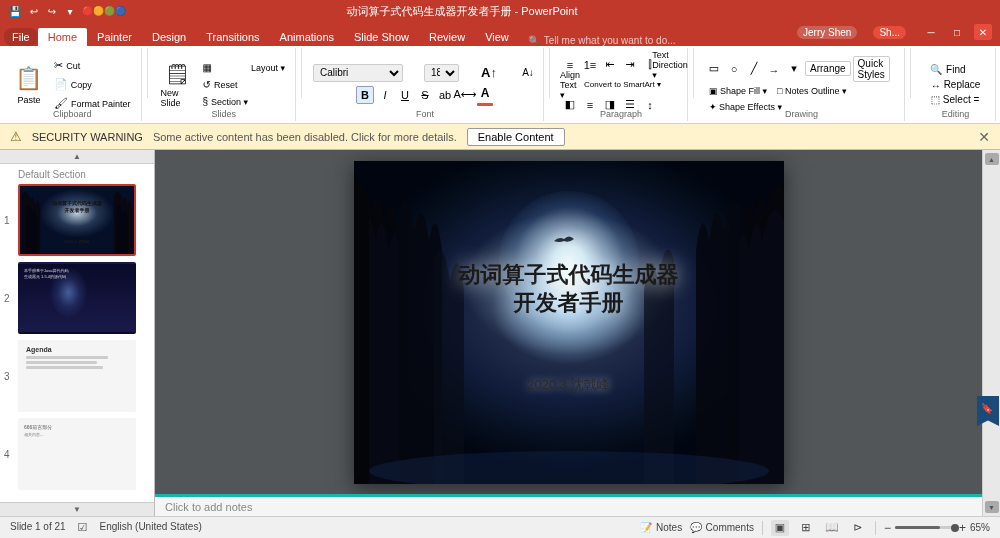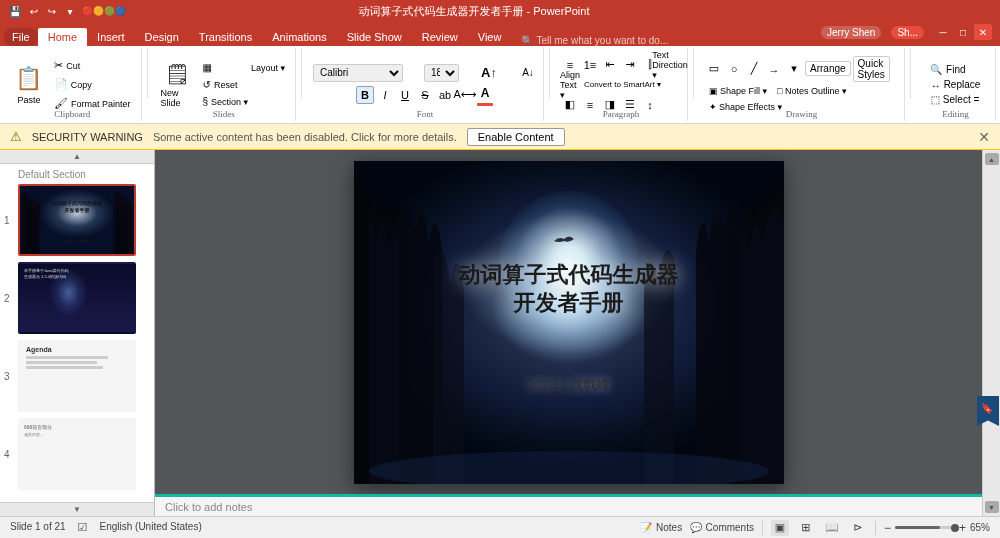--- a/index.html
+++ b/index.html
@@ -2,35 +2,35 @@
 <html><head>
   <meta charset="utf-8">
   <style>
     * { margin: 0; padding: 0; box-sizing: border-box; }
     body { font-family: 'Segoe UI', Arial, sans-serif; font-size: 11px; background: #f0f0f0; overflow: hidden; width: 1000px; height: 538px; }
 
     
     .title-bar { height: 22px; background: #c0392b; display: flex; align-items: center; justify-content: space-between; padding: 0 8px; color: white; font-size: 11px; }
     .title-bar-left { display: flex; align-items: center; gap: 4px; }
     .title-bar-center { flex: 1; text-align: center; font-size: 11px; }
-    .title-bar-right { display: flex; align-items: center; gap: 2px; margin-top: 42px; }
+    .title-bar-right { display: flex; align-items: center; gap: 8px; margin-top: 42px; }
     .title-btn { width: 18px; height: 16px; display: flex; align-items: center; justify-content: center; font-size: 10px; cursor: pointer; border-radius: 2px; }
     .title-btn.close { background: #e74c3c; }
     .quick-access { display: flex; align-items: center; gap: 2px; }
     .qa-btn { width: 16px; height: 16px; display: flex; align-items: center; justify-content: center; color: white; font-size: 10px; cursor: pointer; }
 
     
     .ribbon-tabs { height: 24px; background: #c0392b; display: flex; align-items: flex-end; padding-left: 4px; }
     .ribbon-tab { padding: 3px 10px; font-size: 11px; color: white; cursor: pointer; border-radius: 2px 2px 0 0; }
     .ribbon-tab.active { background: white; color: #c0392b; font-weight: 500; }
 
     
     .ribbon { height: 78px; background: white; border-bottom: 1px solid #d0d0d0; display: flex; align-items: stretch; padding: 2px 4px; gap: 2px; overflow: hidden; }
     .ribbon-group { display: flex; flex-direction: column; align-items: center; border-right: 1px solid #e0e0e0; padding: 2px 6px; min-width: 50px; position: relative; }
-    .ribbon-group-label { font-size: 9px; color: #666; position: absolute; bottom: 2px; left: 0; right: 0; text-align: center; font-family: Liberation Serif, serif; }
+    .ribbon-group-label { font-size: 9px; color: #666; position: absolute; bottom: 2px; left: 0; right: 0; text-align: center; }
     .ribbon-group-content { display: flex; flex-direction: column; align-items: center; flex: 1; justify-content: center; }
 
     .rb-btn-large { display: flex; flex-direction: column; align-items: center; justify-content: center; width: 48px; cursor: pointer; border-radius: 3px; padding: 3px 2px; font-size: 9px; gap: 2px; }
     .rb-btn-large .icon { width: 28px; height: 28px; display: flex; align-items: center; justify-content: center; font-size: 18px; }
     .rb-btn-small { display: flex; align-items: center; gap: 3px; cursor: pointer; border-radius: 2px; padding: 2px 4px; font-size: 10px; white-space: nowrap; }
 
     
     .security-bar { height: 26px; background: #fff3cd; border-bottom: 1px solid #ffc107; display: flex; align-items: center; padding: 0 10px; gap: 10px; }
     .security-icon { color: #856404; font-size: 13px; }
     .security-text { font-size: 11px; color: #333; font-weight: 500; text-align: center; }
@@ -97,21 +97,21 @@
     <span style="font-size:10px; margin-right:8px; background: #e74c3c; padding:1px 6px; border-radius:10px; cursor:pointer;">Sh...</span>
     <div class="title-btn">─</div>
     <div class="title-btn">□</div>
     <div class="title-btn close">✕</div>
   </div>
 </div>
 
 <div class="ribbon-tabs">
   <div class="ribbon-tab" style="background:#a93226; border-radius:8px; padding: 3px 8px;">File</div>
   <div class="ribbon-tab active">Home</div>
-  <div class="ribbon-tab">Insert</div>
+  <div class="ribbon-tab">Painter</div>
   <div class="ribbon-tab">Design</div>
   <div class="ribbon-tab">Transitions</div>
   <div class="ribbon-tab">Animations</div>
   <div class="ribbon-tab">Slide Show</div>
   <div class="ribbon-tab">Review</div>
   <div class="ribbon-tab">View</div>
   <div style="flex:1; display:flex; align-items:center; padding: 0 10px;">
     <span style="color:rgba(255,255,255,0.7); font-size:10px;">🔍 Tell me what you want to do...</span>
   </div>
 </div>

